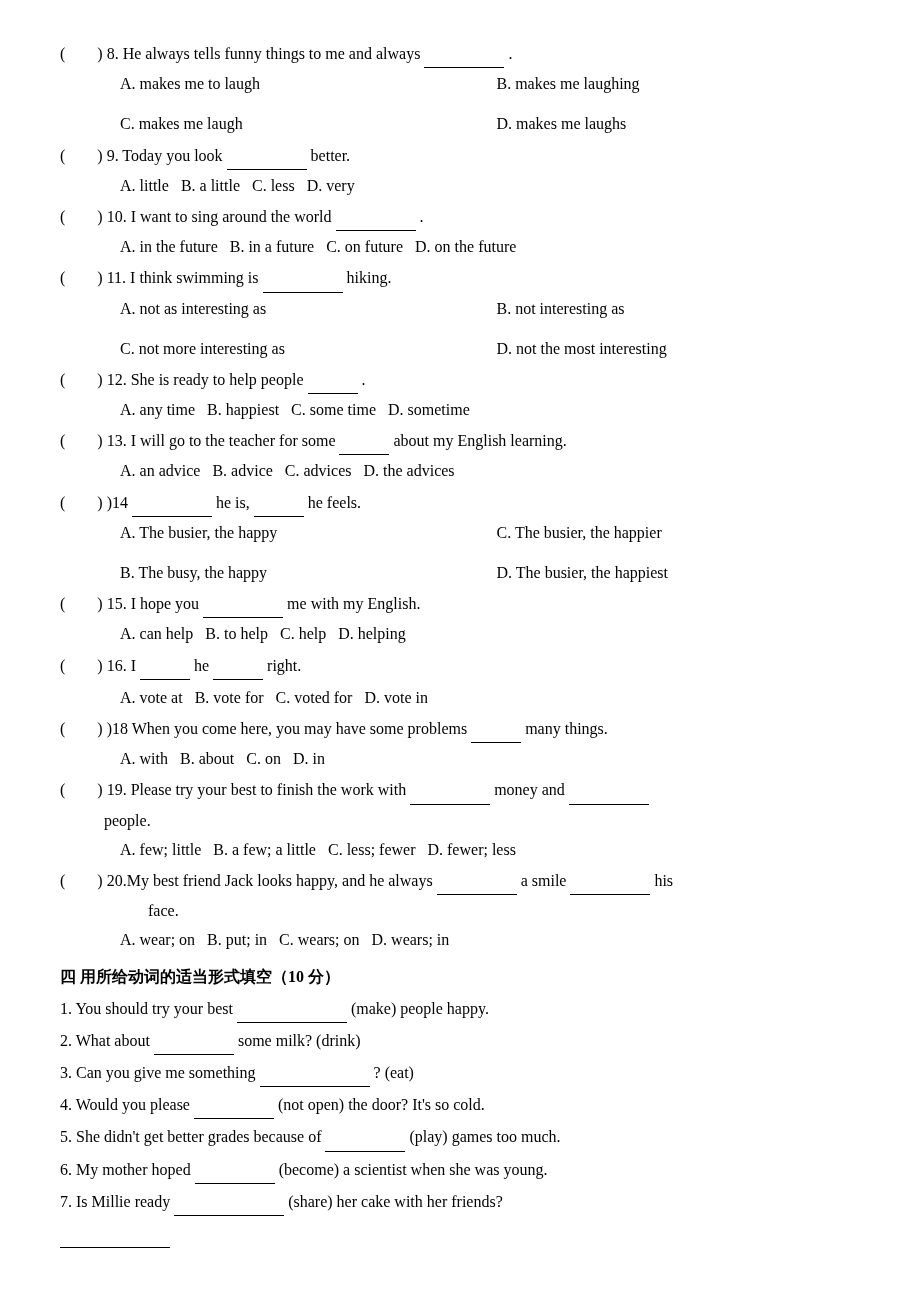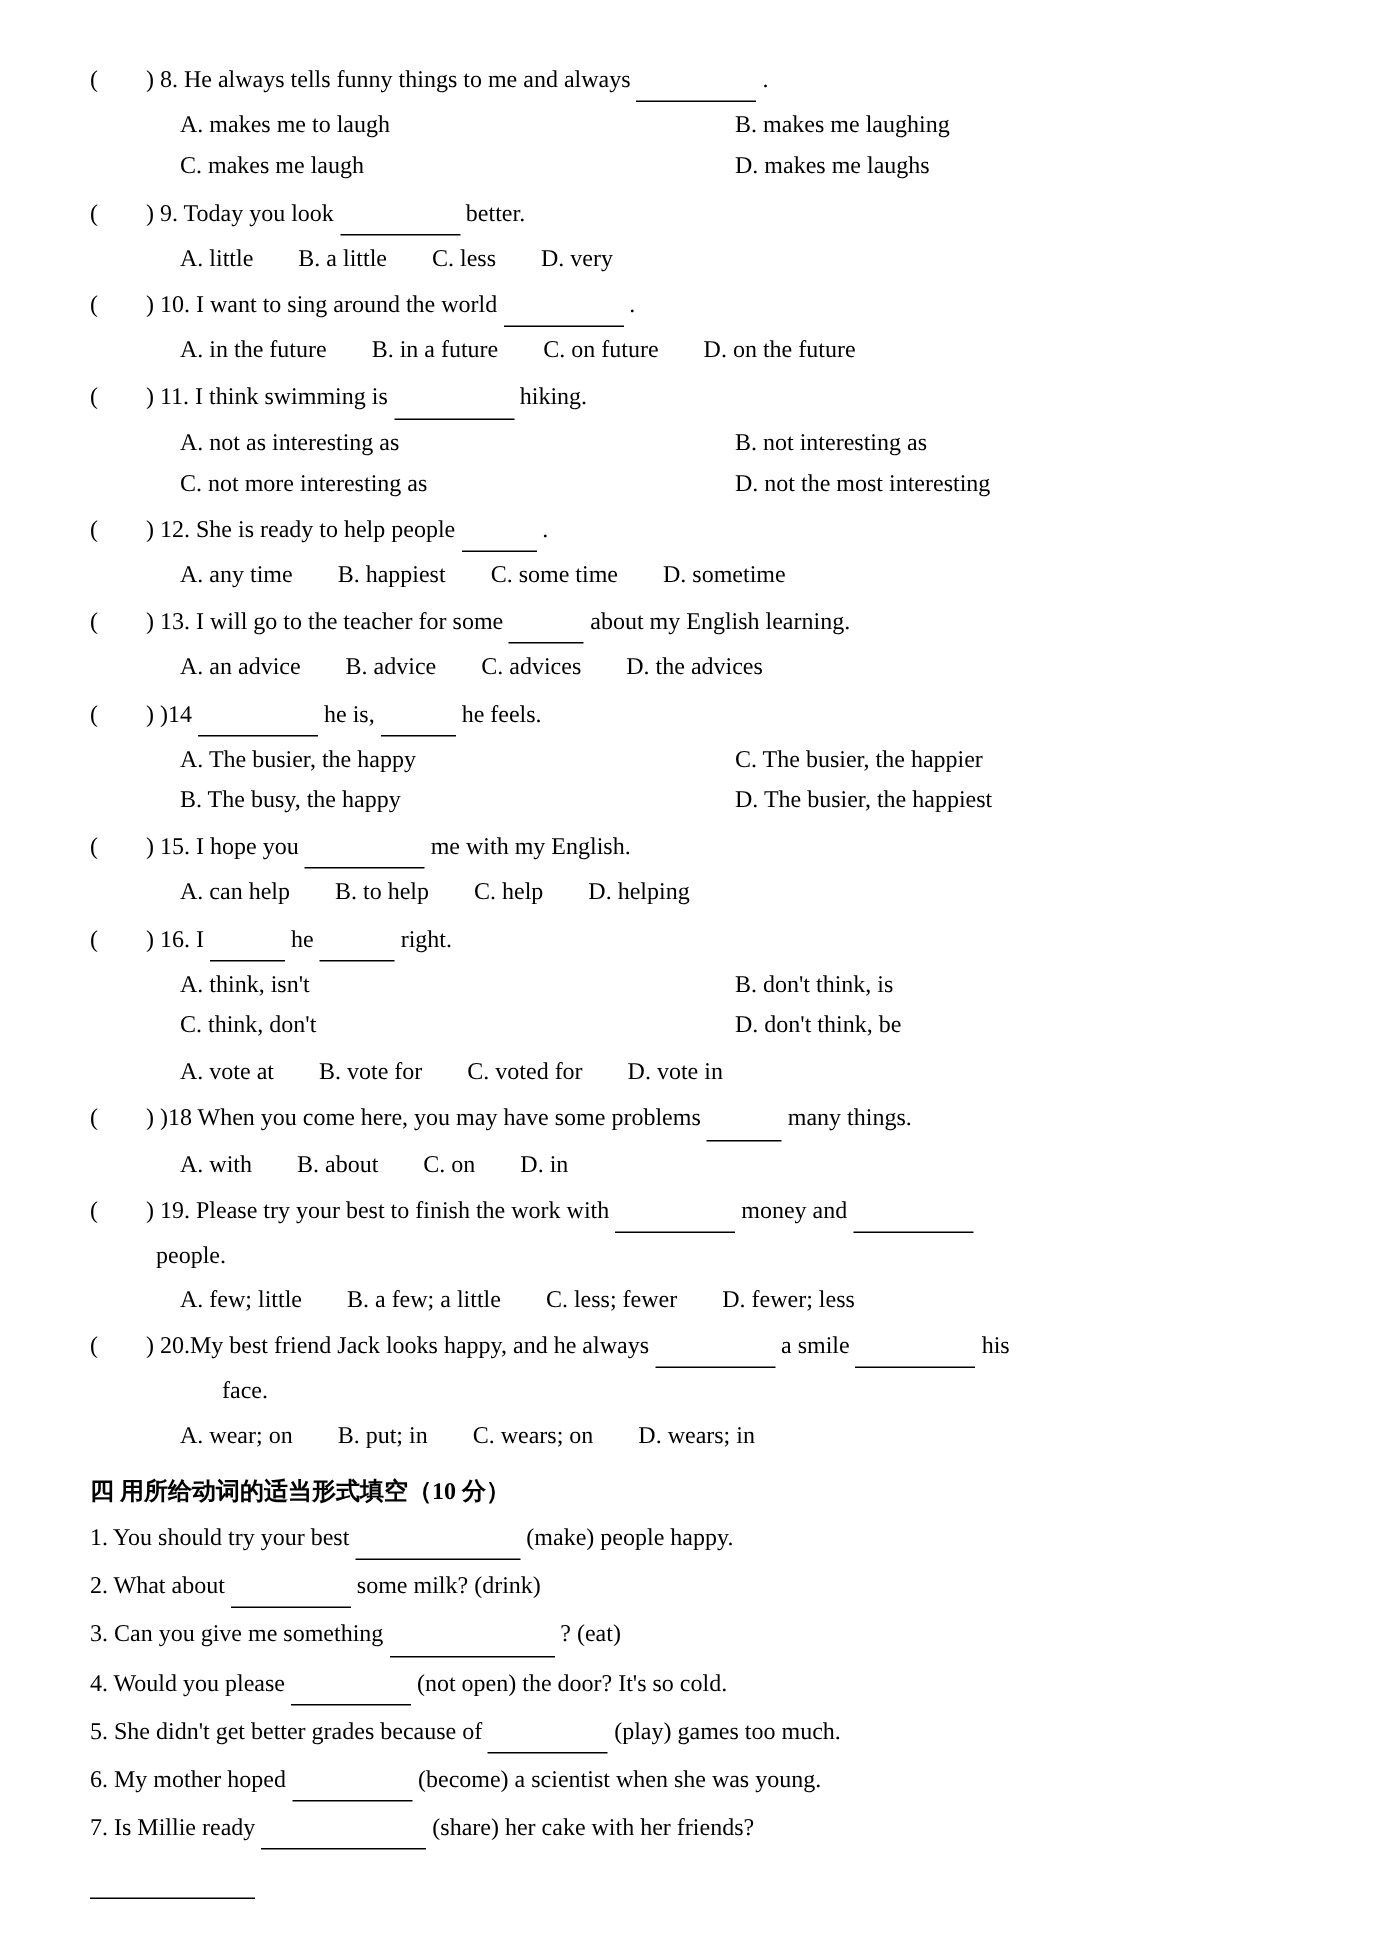--- a/index.html
+++ b/index.html
@@ -38,27 +38,27 @@
     }
     .blank-lg {
       display: inline-block;
       border-bottom: 1px solid #000;
       min-width: 110px;
     }
     .options-row {
       margin-left: 60px;
       display: flex;
       flex-wrap: wrap;
-      gap: 0 30px;
+      gap: 0 12px;
     }
     .options-row-2col {
       margin-left: 60px;
       display: grid;
       grid-template-columns: 1fr 1fr;
-      gap: 0;
+      gap: 13px;
     }
     .section-header {
       font-weight: bold;
       margin-top: 10px;
       margin-bottom: 4px;
     }
     .fill-question {
       margin-bottom: 4px;
     }
     .indent {
@@ -198,26 +198,20 @@
 
   <div class="question-block">
     <div class="q-wrap">
       <span class="paren">(　　)</span>
       <span> 16. I </span>
       <span class="blank blank-sm">&nbsp;&nbsp;&nbsp;&nbsp;&nbsp;&nbsp;</span>
       <span> he </span>
       <span class="blank blank-sm">&nbsp;&nbsp;&nbsp;&nbsp;&nbsp;&nbsp;</span>
       <span> right.</span>
     </div>
-    <div class="options-row-2col indent">
-      <span>A. think, isn't</span>
-      <span>B. don't think, is</span>
-      <span>C. think, don't</span>
-      <span>D. don't think, be</span>
-    </div>
   </div>
 
   <div class="question-block">
     <div class="options-row indent">
       <span>A. vote at</span>
       <span>B. vote for</span>
       <span>C. voted for</span>
       <span>D. vote in</span>
     </div>
   </div>

